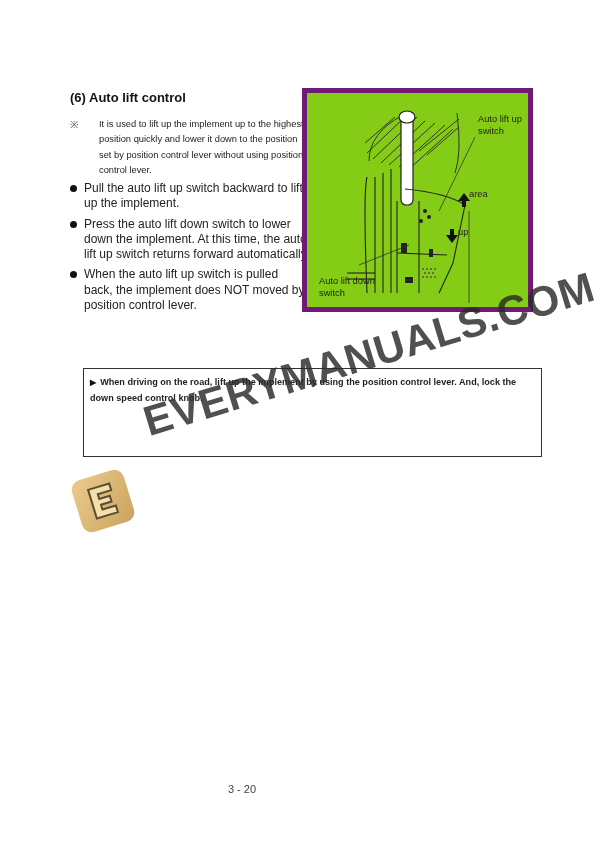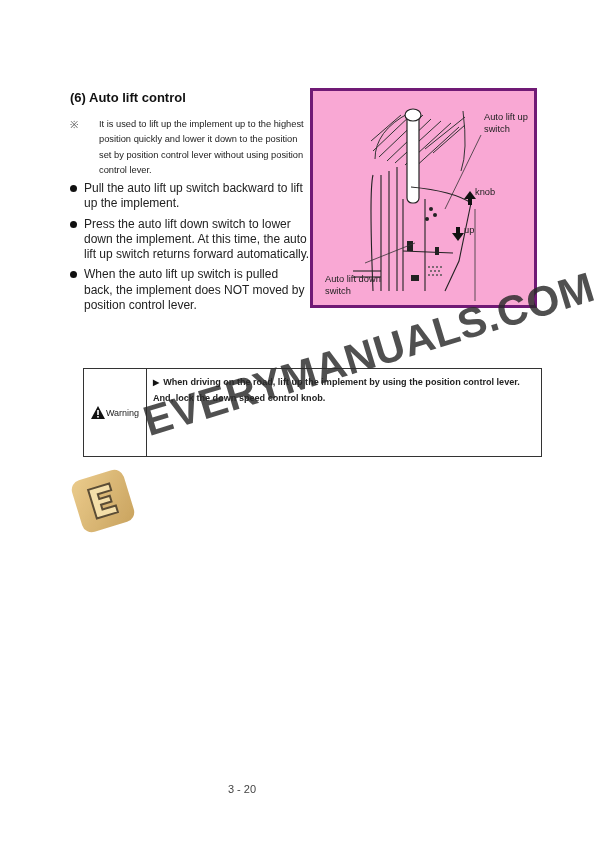--- a/index.html
+++ b/index.html
@@ -16,21 +16,21 @@
     }
     .intro .mark { position: absolute; left: 0; top: 0; font-size: 10px; color: #555; }
     .intro .text { margin-left: 29px; display: block; }
     .bullets { position: absolute; left: 70px; top: 181px; width: 240px; margin: 0; padding: 0; list-style: none; }
     .bullet { position: relative; font-size: 12px; line-height: 15.3px; color: #222; margin-bottom: 5px; }
     .bullet .dot {
       position: absolute; left: 0; top: 4px; width: 7px; height: 7px; border-radius: 50%; background: #111;
     }
     .bullet .text { display: block; margin-left: 14px; }
     .figure {
-      position: absolute; left: 310px; top: 88px; width: 221px; height: 214px; border: 3px solid #701a75; background: #f9a8d4;
+      position: absolute; left: 302px; top: 88px; width: 221px; height: 214px; border: 5px solid #701a75; background: #84cc16;
     }
     .figure svg { position: absolute; left: 0; top: 0; }
     .fig-label { position: absolute; font-size: 9.3px; line-height: 11.5px; color: #222; }
     .warning-table {
       position: absolute; left: 83px; top: 368px; width: 457px; height: 87px; border: 1px solid #333; display: flex;
     }
     .warning-cell-left {
       width: 62px; border-right: 1px solid #333; display: flex; align-items: center; justify-content: center;
       font-size: 9px; color: #222;
     }
@@ -143,34 +143,26 @@
         <path d="M52 172 L102 152"></path>
         <path d="M162 118 L162 210"></path>
       </g>
 
       <g fill="#111">
         <path d="M157 100 L151 108 L155 108 L155 114 L159 114 L159 108 L163 108 Z"></path>
         <path d="M143 136 L143 142 L139 142 L145 150 L151 142 L147 142 L147 136 Z"></path>
       </g>
     </svg>
     <div class="fig-label" style="left:171px; top:21px;">Auto lift up switch</div>
-    <div class="fig-label" style="left:162px; top:96px;">knob</div>
+    <div class="fig-label" style="left:162px; top:96px;">area</div>
     <div class="fig-label" style="left:151px; top:134px;">up</div>
     <div class="fig-label" style="left:12px; top:166px; width:70px;margin-top:17px;">Auto lift down switch</div>
   </div>
 
   <div class="warning-table">
-    <div class="warning-cell-left">
-      <svg class="tri" width="14" height="13" viewBox="0 0 14 13">
-        <path d="M7 0 L14 13 L0 13 Z" fill="#111"></path>
-        <rect x="6.2" y="4" width="1.6" height="5" fill="#fff"></rect>
-        <rect x="6.2" y="10" width="1.6" height="1.6" fill="#fff"></rect>
-      </svg>
-      <span>Warning</span>
-    </div>
     <div class="warning-cell-right">
       <div class="warn-item">
         <span class="arrow">▶</span><span class="text">When driving on the road, lift up the implement by using the position control lever. And, lock the down speed control knob.</span>
       </div>
     </div>
   </div>
 
   <div class="watermark-logo">
     <svg width="54" height="54" viewBox="0 0 54 54">
       <path d="M16 12 L38 12 L38 19 L24 19 L24 24 L35 24 L35 30 L24 30 L24 35 L38 35 L38 42 L16 42 Z" fill="#f3dca0" stroke="#4a3a20" stroke-width="2"></path>

